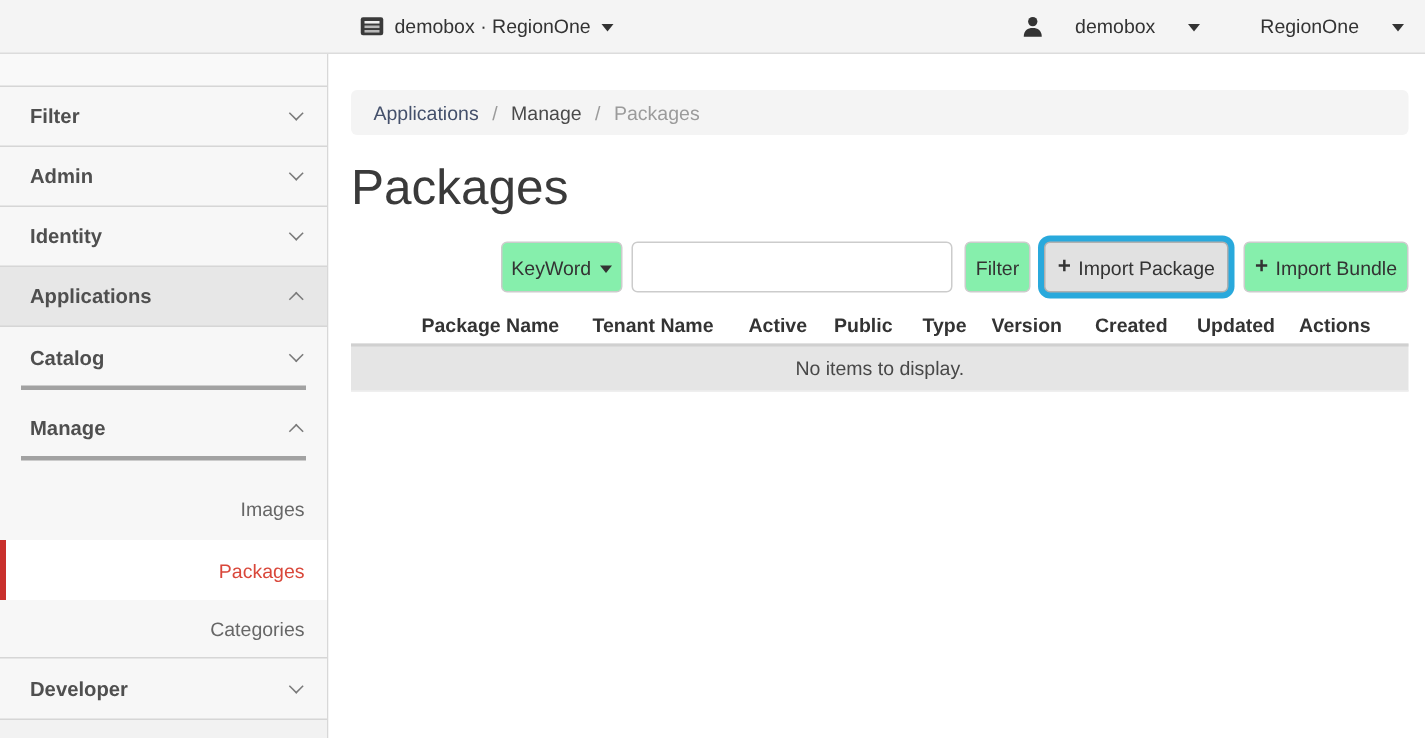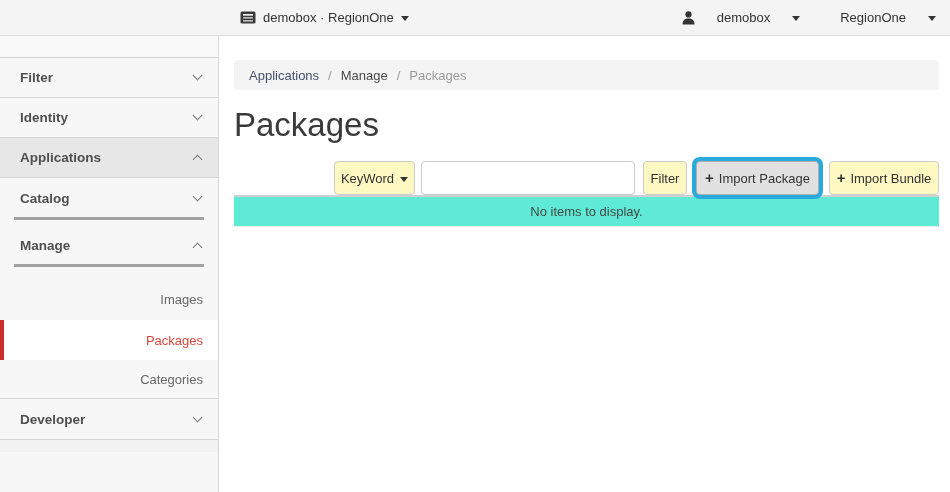--- a/index.html
+++ b/index.html
@@ -58,36 +58,36 @@
   .main { flex:1; padding:0 11px 0 15px; background:#fff; }
   .breadcrumb { margin-top:24px; height:30px; background:#f4f4f4; border-radius:4px;
     display:flex; align-items:center; padding:0 15px; font-size:13px; gap:9px; }
   .bc-link { color:#44506b; cursor:pointer; }
   .bc-link2 { color:#4a4a4a; cursor:pointer; }
   .bc-sep { color:#9b9b9b; }
   .bc-current { color:#9b9b9b; }
   .page-title { margin-top:16px; font-size:33px; font-weight:400; color:#3a3a3a; }
 
   .toolbar { margin-top:17px; display:flex; justify-content:flex-end; align-items:center; }
-  .btn { height:34px; background:#fef9c3; border:1px solid #cccccc; border-radius:4px;
+  .btn { height:34px; background:#86efac; border:1px solid #cccccc; border-radius:4px;
     font-size:13px; color:#333; display:inline-flex; align-items:center;
     justify-content:center; cursor:pointer; font-family:inherit; }
   .btn-keyword { width:81px; gap:6px; }
   .search-input { height:34px; width:214px; border:1px solid #cccccc; border-radius:4px;
     margin-left:6px; padding:0 10px; font-size:13px; font-family:inherit; outline:none; }
   .btn-filter { width:44px; margin-left:8px; }
   .btn-import-package { width:123px; margin-left:9px; background:#e1e1e1;
     border-color:#b0b0b0; box-shadow:0 0 0 4px #29a9dc; gap:5px; }
   .btn-import-bundle { width:110px; margin-left:10px; gap:5px; }
   .plus { font-weight:bold; font-size:15px; line-height:1; margin-top:-1px; }
 
   .thead { display:flex; margin-top:8px; height:26px; align-items:center;
     padding-left:47px; }
   .th { font-size:13px; font-weight:bold; color:#333; cursor:pointer; }
-  .empty-row { border-top:2px solid #d0d0d0; background:#5eead4; height:32px;
+  .empty-row { border-top:2px solid #d0d0d0; background:#e5e5e5; height:32px;
     display:flex; align-items:center; justify-content:center; font-size:13px;
     color:#484848; border-bottom:1px solid #ececec; }
 </style>
 </head>
 <body>
 
 <header class="topbar">
 
   <div class="ctx-switcher">
     <svg width="16" height="13" viewBox="0 0 16 13">
@@ -119,20 +119,24 @@
 <div class="layout">
 
   <nav class="sidebar">
     <div class="side-spacer"></div>
 
     <div class="nav-item">
       <span class="nav-label">Filter</span>
       <span class="chev chev-down"></span>
     </div>
     <div class="nav-item">
+      <span class="nav-label">Admin</span>
+      <span class="chev chev-down"></span>
+    </div>
+    <div class="nav-item">
       <span class="nav-label">Identity</span>
       <span class="chev chev-down"></span>
     </div>
     <div class="nav-item active-section">
       <span class="nav-label">Applications</span>
       <span class="chev chev-up"></span>
     </div>
 
     <div class="group group-catalog">
       <div class="group-head">
@@ -191,19 +195,30 @@
       <button class="btn btn-import-package">
         <span class="plus">+</span>
         <span>Import Package</span>
       </button>
       <button class="btn btn-import-bundle">
         <span class="plus">+</span>
         <span>Import Bundle</span>
       </button>
     </div>
 
+    <div class="thead">
+      <span class="th" style="width: 114px;">Package Name</span>
+      <span class="th" style="width: 104px;">Tenant Name</span>
+      <span class="th" style="width: 57px;">Active</span>
+      <span class="th" style="width: 59px;">Public</span>
+      <span class="th" style="width: 46px;">Type</span>
+      <span class="th" style="width: 69px;">Version</span>
+      <span class="th" style="width: 68px;">Created</span>
+      <span class="th" style="width: 68px;">Updated</span>
+      <span class="th" style="width: 62px;">Actions</span>
+    </div>
 
     <div class="empty-row">
       <span>No items to display.</span>
     </div>
 
   </main>
 </div>
 
 </body></html>

